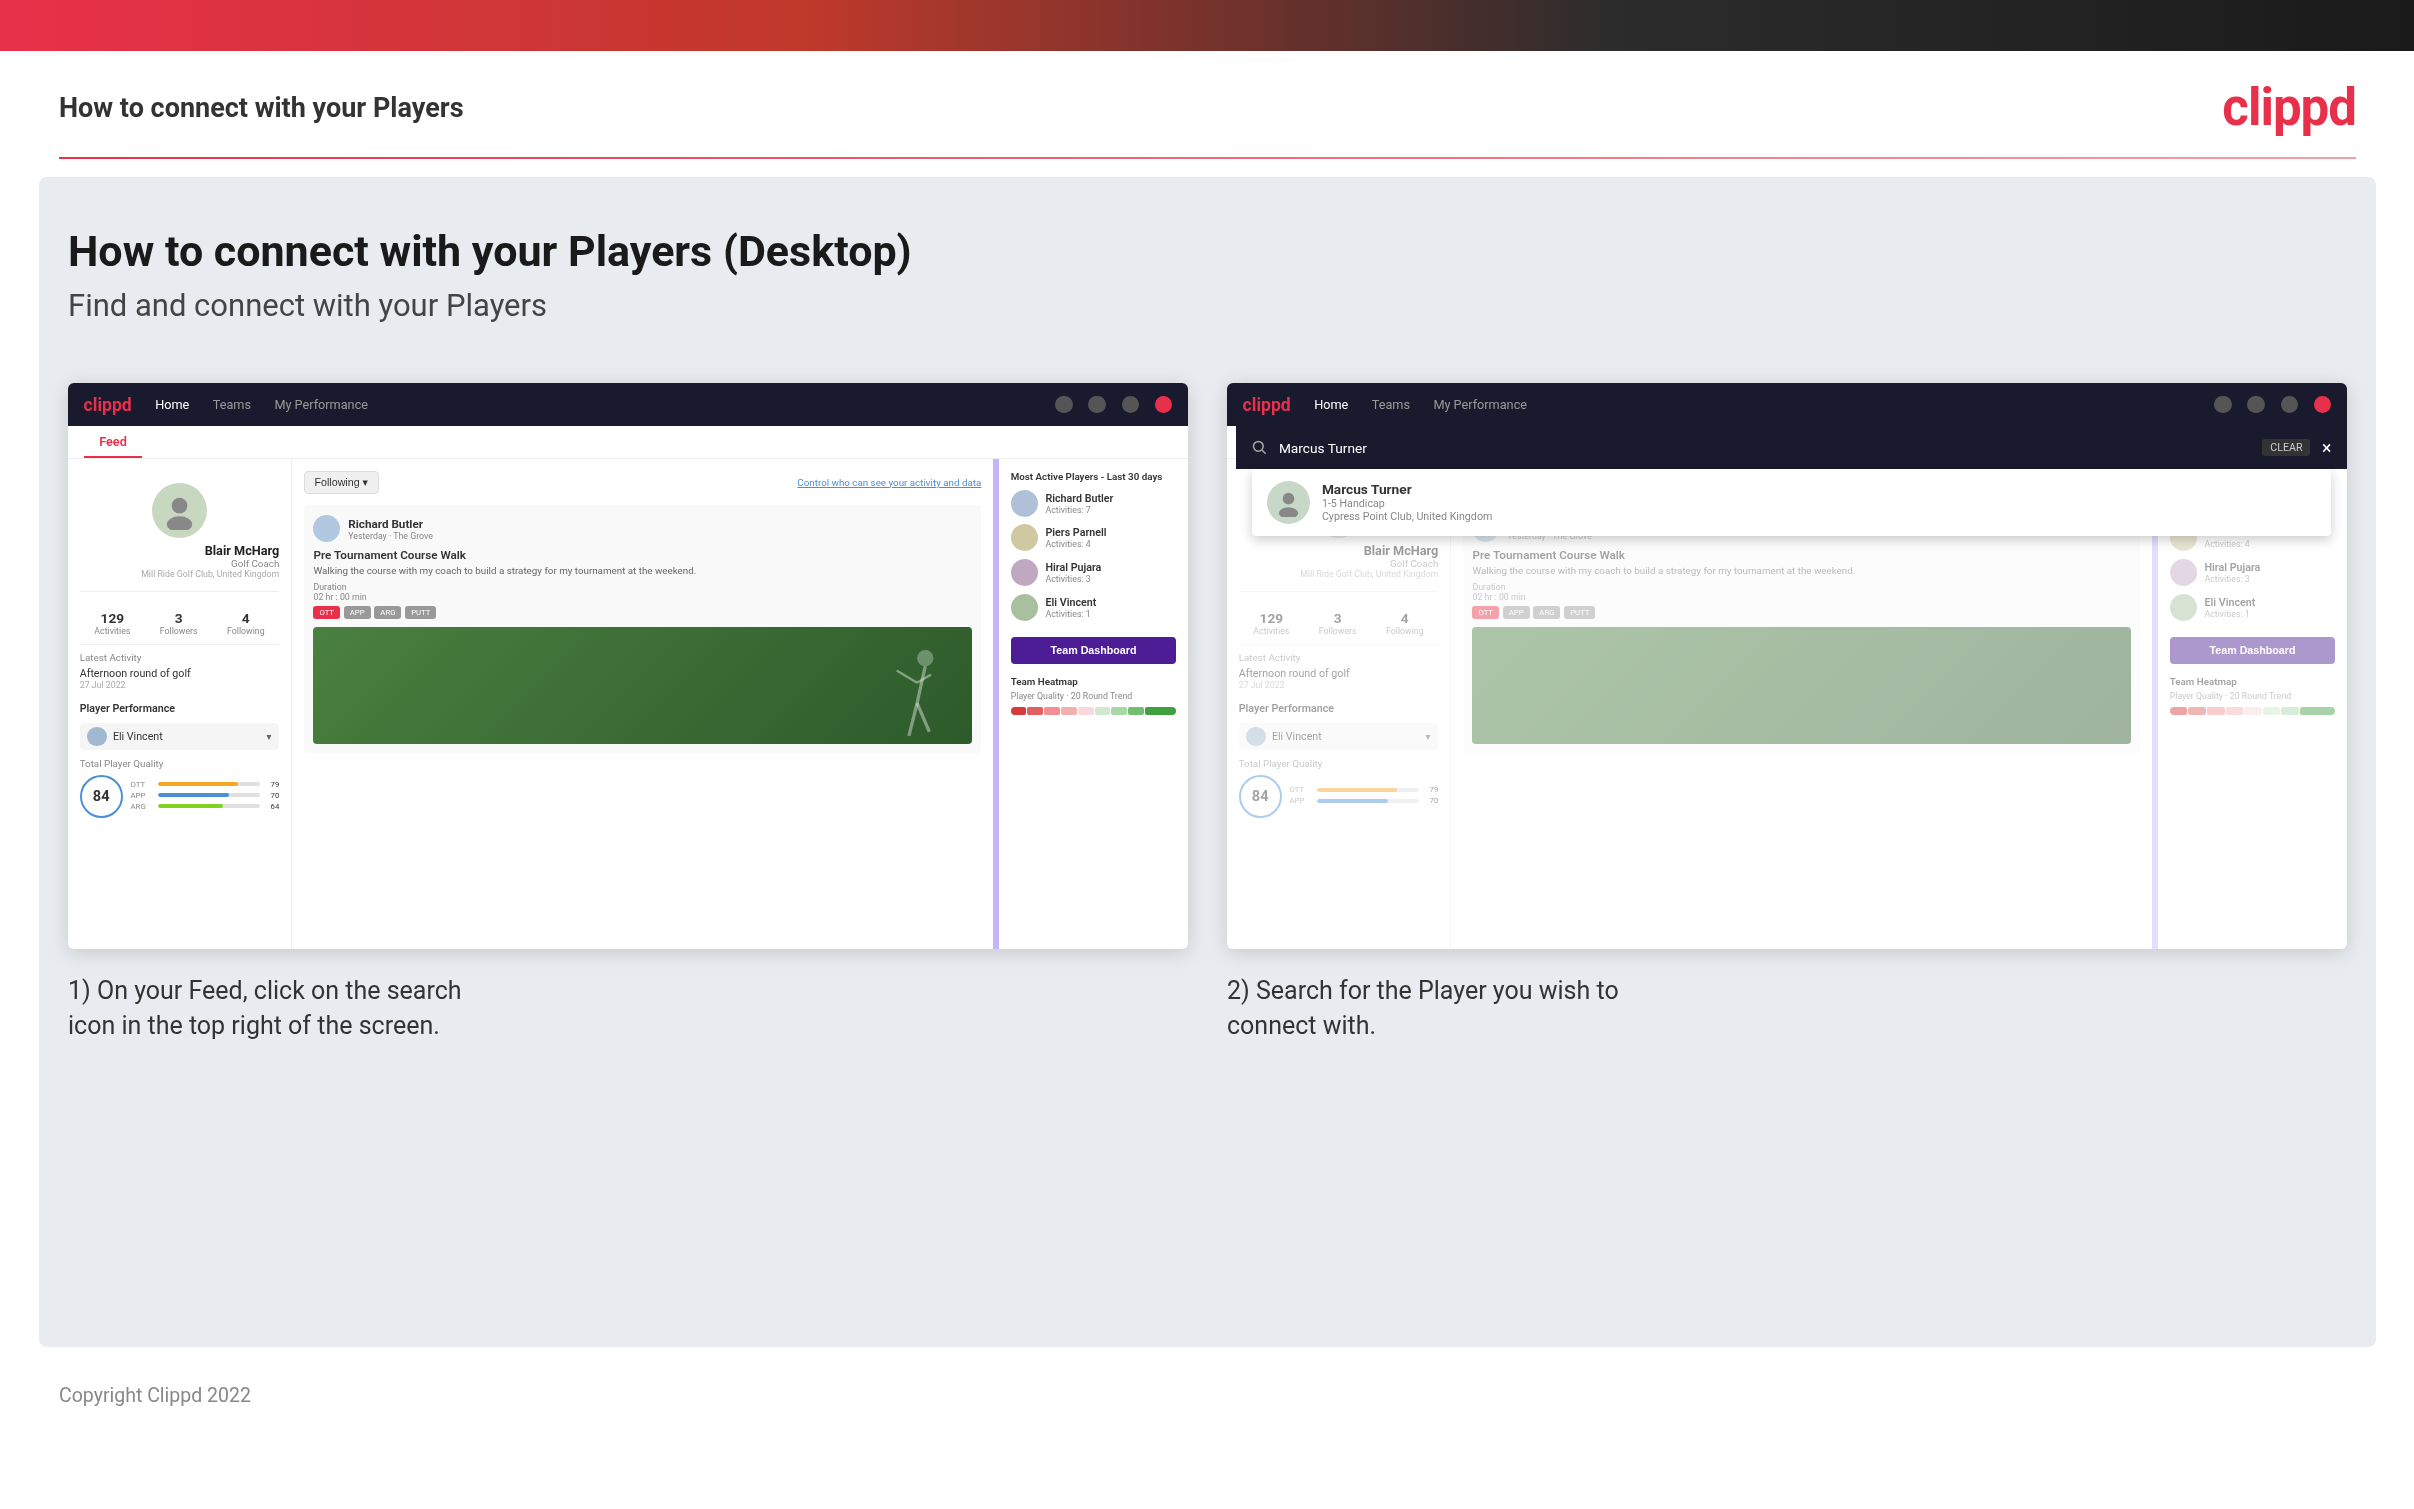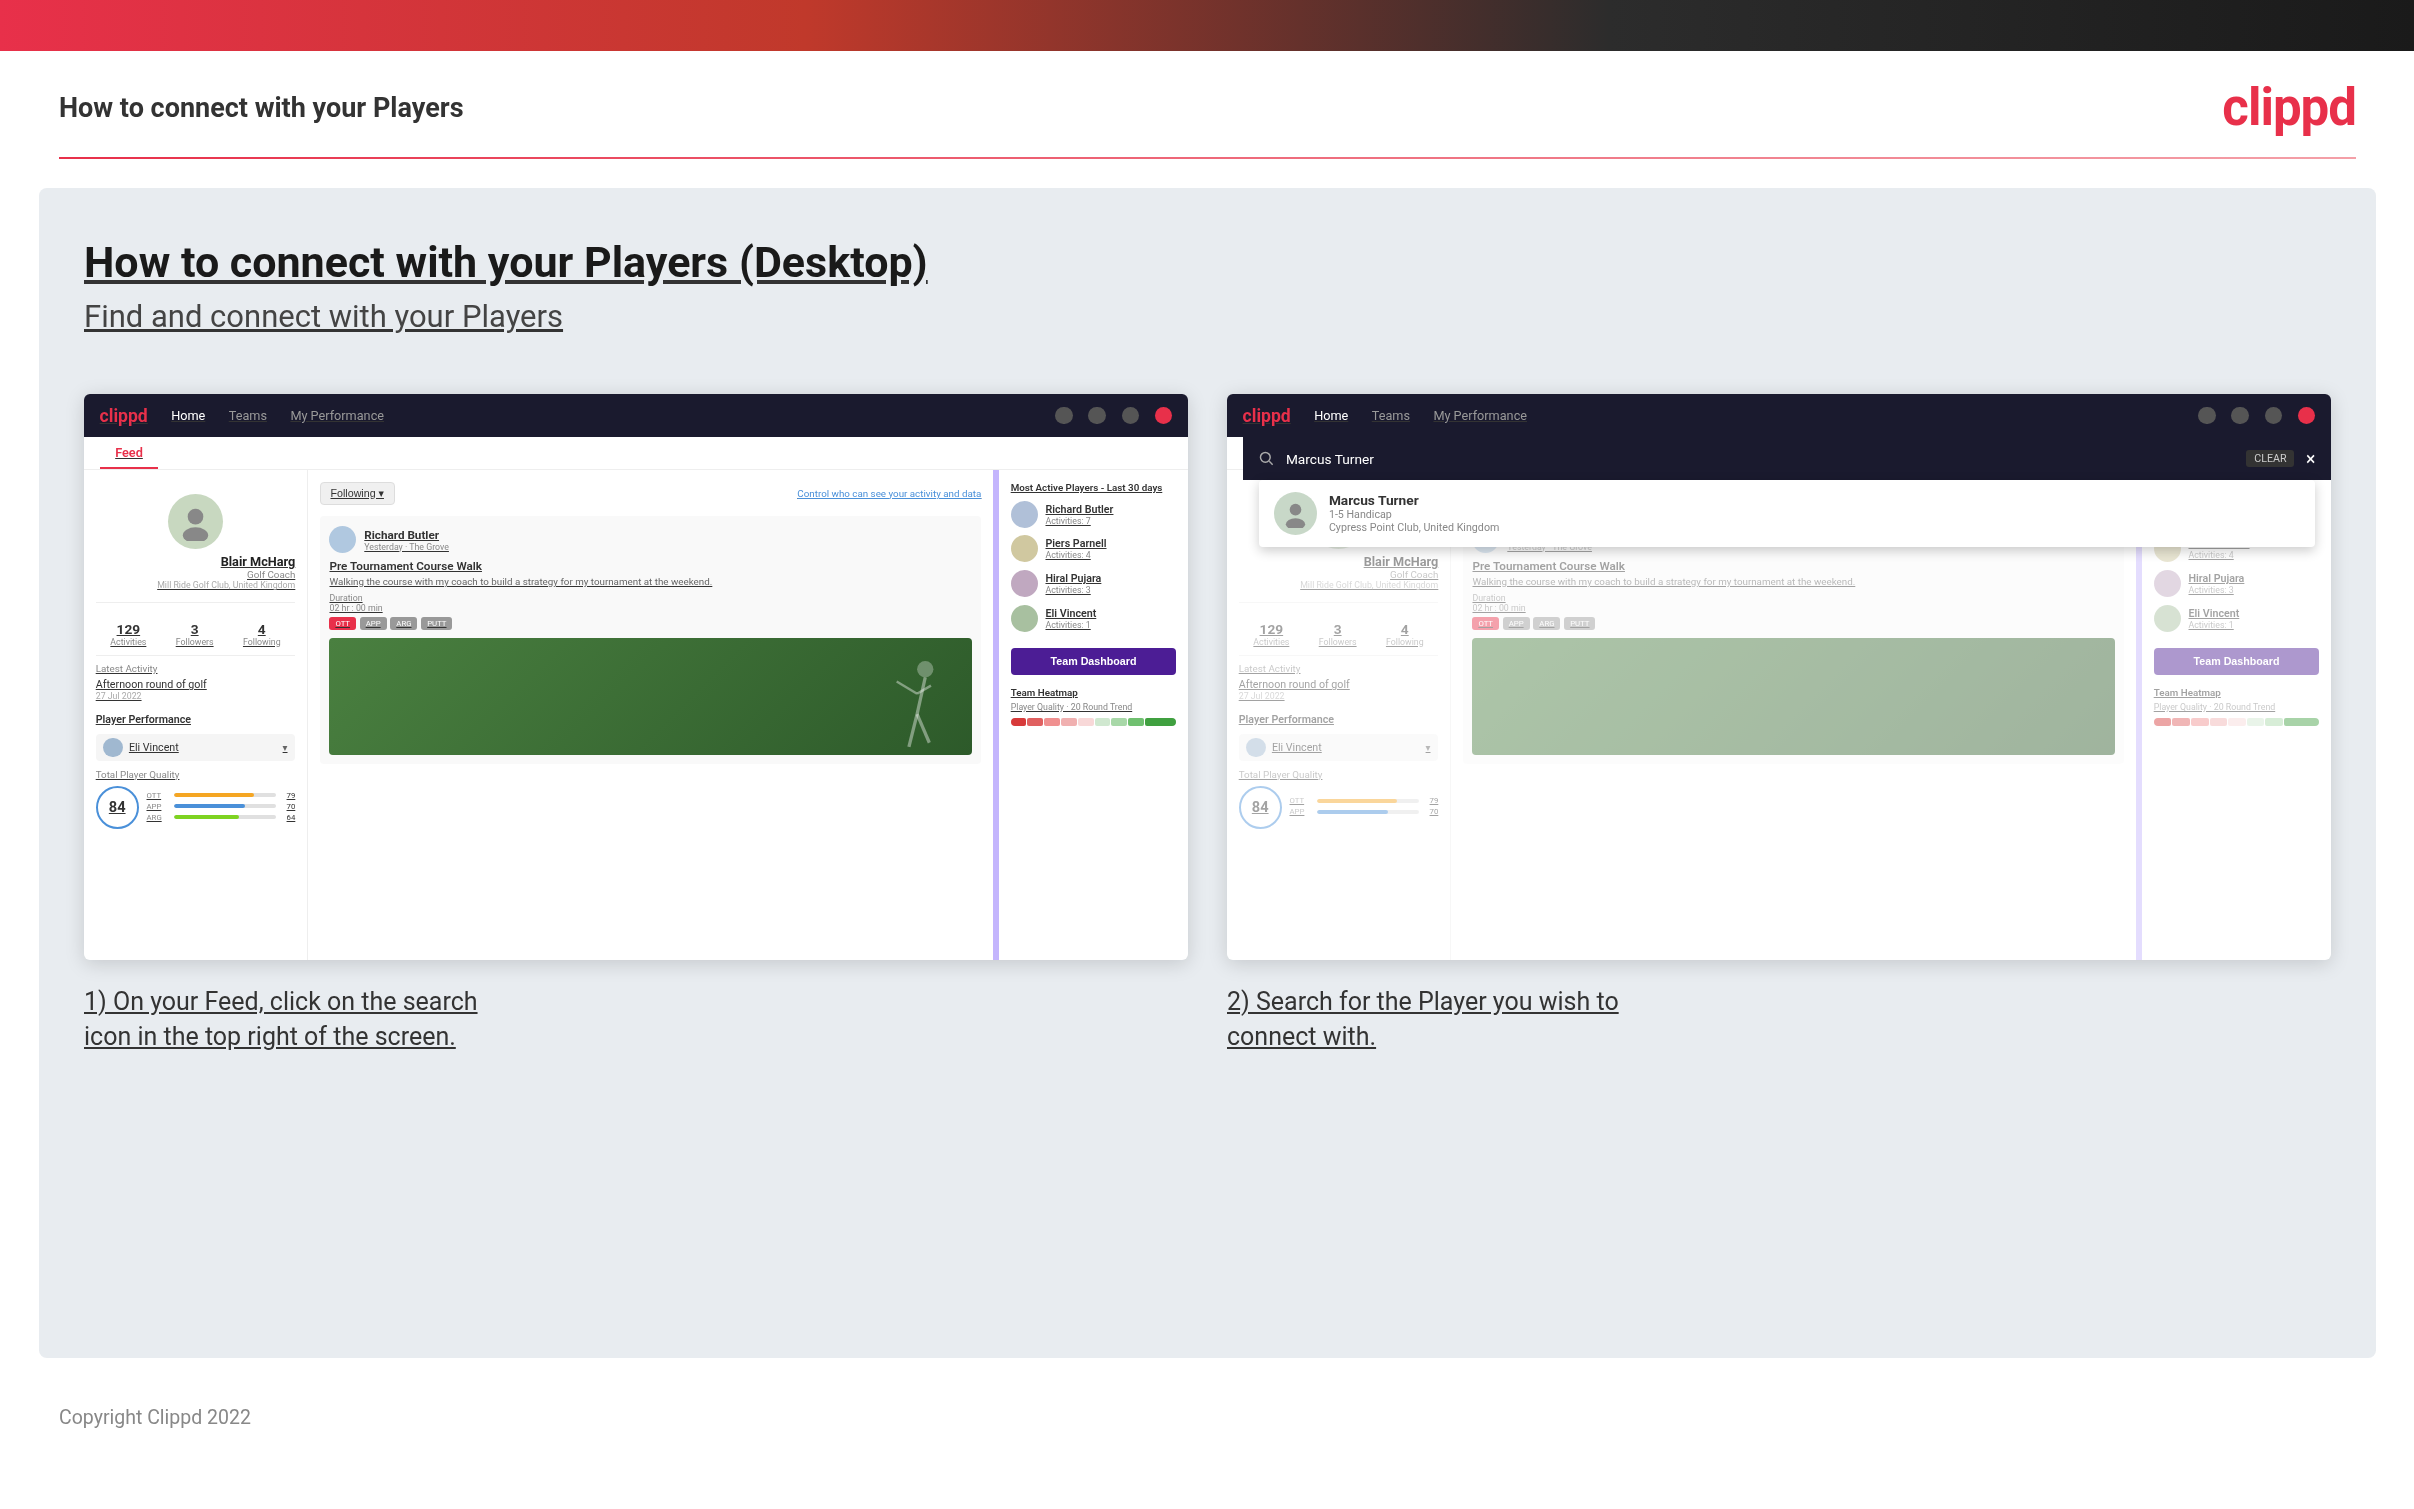--- a/index.html
+++ b/index.html
@@ -40,25 +40,24 @@
     
     .header-divider {
       height: 2px;
       background: linear-gradient(to right, #e8304a, #f4a0a8);
       margin: 0 59px;
     }
 
     
     .main-content {
       background: #e8ecf0;
-      margin: 29px 39px;
+      margin: 18px 39px;
       border-radius: 7.8px;
-      padding: 49px 45px;
+      padding: 49px 29px;
       min-height: 1170px;
-      text-decoration: underline;
     }
 
     .main-heading {
       font-size: 43px;
       font-weight: 700;
       color: #1a1a1a;
       margin-bottom: 11.7px;
     }
     .main-subheading {
       font-size: 31px;
@@ -775,21 +774,21 @@
           <span class="mock-nav-item">Teams</span>
           <span class="mock-nav-item">My Performance</span>
           <div class="mock-nav-icons">
             <div class="mock-nav-icon"></div>
             <div class="mock-nav-icon"></div>
             <div class="mock-nav-icon"></div>
             <div class="mock-nav-icon" style="background:#e8304a;"></div>
           </div>
         </div>
 
-        <div style="position:absolute;top:43px;left:16px;right:0;z-index:20;">
+        <div style="position:absolute;top:43px;left:9px;right:0;z-index:20;">
           <div class="mock-search-bar">
             <svg width="15.6" height="15.6" viewBox="0 0 16 16" fill="#aaa">
               <circle cx="6.5" cy="6.5" r="5" stroke="#aaa" stroke-width="1.5" fill="none"></circle>
               <line x1="10.5" y1="10.5" x2="14" y2="14" stroke="#aaa" stroke-width="1.5"></line>
             </svg>
             <span class="mock-search-input">Marcus Turner</span>
             <span class="mock-search-clear">CLEAR</span>
             <span class="mock-search-close">×</span>
           </div>
           <div class="mock-search-result">

